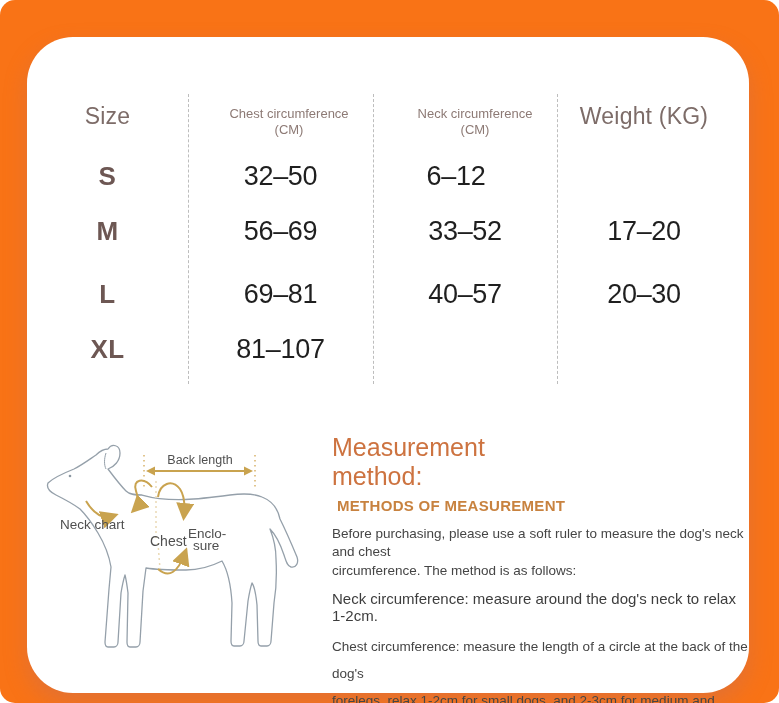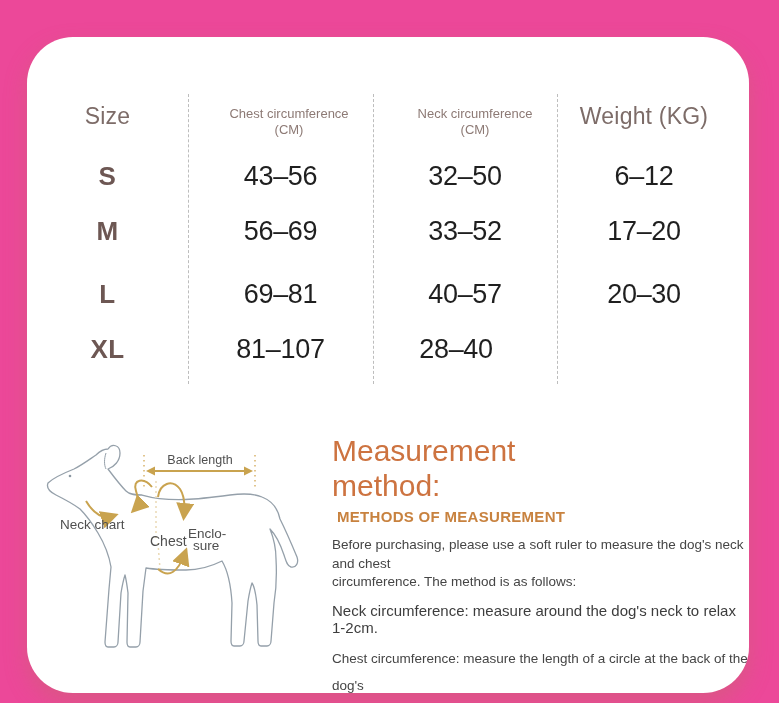--- a/index.html
+++ b/index.html
@@ -1,17 +1,17 @@
 <!DOCTYPE html>
 <html><head>
 <meta charset="utf-8">
 <style>
   html,body{margin:0;padding:0;}
-  .stage{position:relative;width:779px;height:703px;background:#ec4899;overflow:hidden;
-         font-family:"Liberation Sans",sans-serif;}
+  .stage{position:relative;width:779px;height:703px;background:#f97316;overflow:hidden;
+         font-family:"Liberation Sans",sans-serif;border-radius:15px;}
   .card{position:absolute;left:27px;top:37px;width:722px;height:656px;background:#ffffff;
         border-radius:46px;box-shadow:0 10px 22px rgba(190,110,100,0.38);}
 
   
   .tbl{position:absolute;left:0;top:0;width:722px;height:390px;}
   .divider{position:absolute;top:57px;height:290px;width:0;border-left:1px dashed #bdbdbd;}
   .d1{left:161px}.d2{left:346px}.d3{left:530px}
   .grid-row{position:absolute;left:0;width:722px;display:grid;
             grid-template-columns:161px 185px 184px 192px;}
   .thead{top:66px;align-items:start;}
@@ -23,21 +23,21 @@
   .th.c4{padding-right:18px;}
   .trow{height:44px;align-items:center;}
   .r0{top:117px}.r1{top:172px}.r2{top:235px}.r3{top:290px}
   .td{font-size:27px;color:#1f1f1f;text-align:center;font-weight:500;letter-spacing:-0.3px;}
   .td.sz{font-size:26px;font-weight:600;color:#6d5753;letter-spacing:0.5px;}
   .td.c4{padding-right:18px;}
 
   
   .dogsvg{position:absolute;left:13px;top:402px;}
   .mtext{position:absolute;left:305px;top:396px;width:416px;}
-  .mtitle{font-size:30px;line-height:1.17;color:#cd7340;width:180px;}
+  .mtitle{font-size:25px;line-height:1.17;color:#cd7340;width:180px;}
   .msub{margin-top:5px;padding-left:5px;font-size:15px;font-weight:bold;
         color:#c8823f;letter-spacing:0.3px;}
   .mtext p{margin:0;white-space:pre-line;color:#454545;}
   .p1{margin-top:11px !important;font-size:13.5px;line-height:1.38;}
   .p2{margin-top:10px !important;font-size:15px;color:#3d3d3d !important;}
   .p3{margin-top:9px !important;font-size:13.5px;line-height:2.0;}
 </style>
 </head>
 <body>
 
@@ -51,40 +51,38 @@
 
       <div class="grid-row thead">
         <div class="th big c1">Size</div>
         <div class="th small c2">Chest circumference (CM)</div>
         <div class="th small c3">Neck circumference (CM)</div>
         <div class="th big c4">Weight (KG)</div>
       </div>
 
       <div class="grid-row trow r0">
         <div class="td sz">S</div>
-        <div class="td">43–56</div>
         <div class="td">32–50</div>
         <div class="td c4">6–12</div>
       </div>
       <div class="grid-row trow r1">
         <div class="td sz">M</div>
         <div class="td">56–69</div>
         <div class="td">33–52</div>
         <div class="td c4">17–20</div>
       </div>
       <div class="grid-row trow r2">
         <div class="td sz">L</div>
         <div class="td">69–81</div>
         <div class="td">40–57</div>
         <div class="td c4">20–30</div>
       </div>
       <div class="grid-row trow r3">
         <div class="td sz">XL</div>
         <div class="td">81–107</div>
-        <div class="td c4">28–40</div>
       </div>
     </div>
 
     <svg class="dogsvg" width="280" height="253" viewBox="0 0 280 253" font-family="Liberation Sans, sans-serif">
       <defs>
         <marker id="ah" markerWidth="9" markerHeight="9" refX="6" refY="4.5" orient="auto">
           <path d="M0,0 L9,4.5 L0,9 z" fill="#c9a34f"></path>
         </marker>
       </defs>
 

